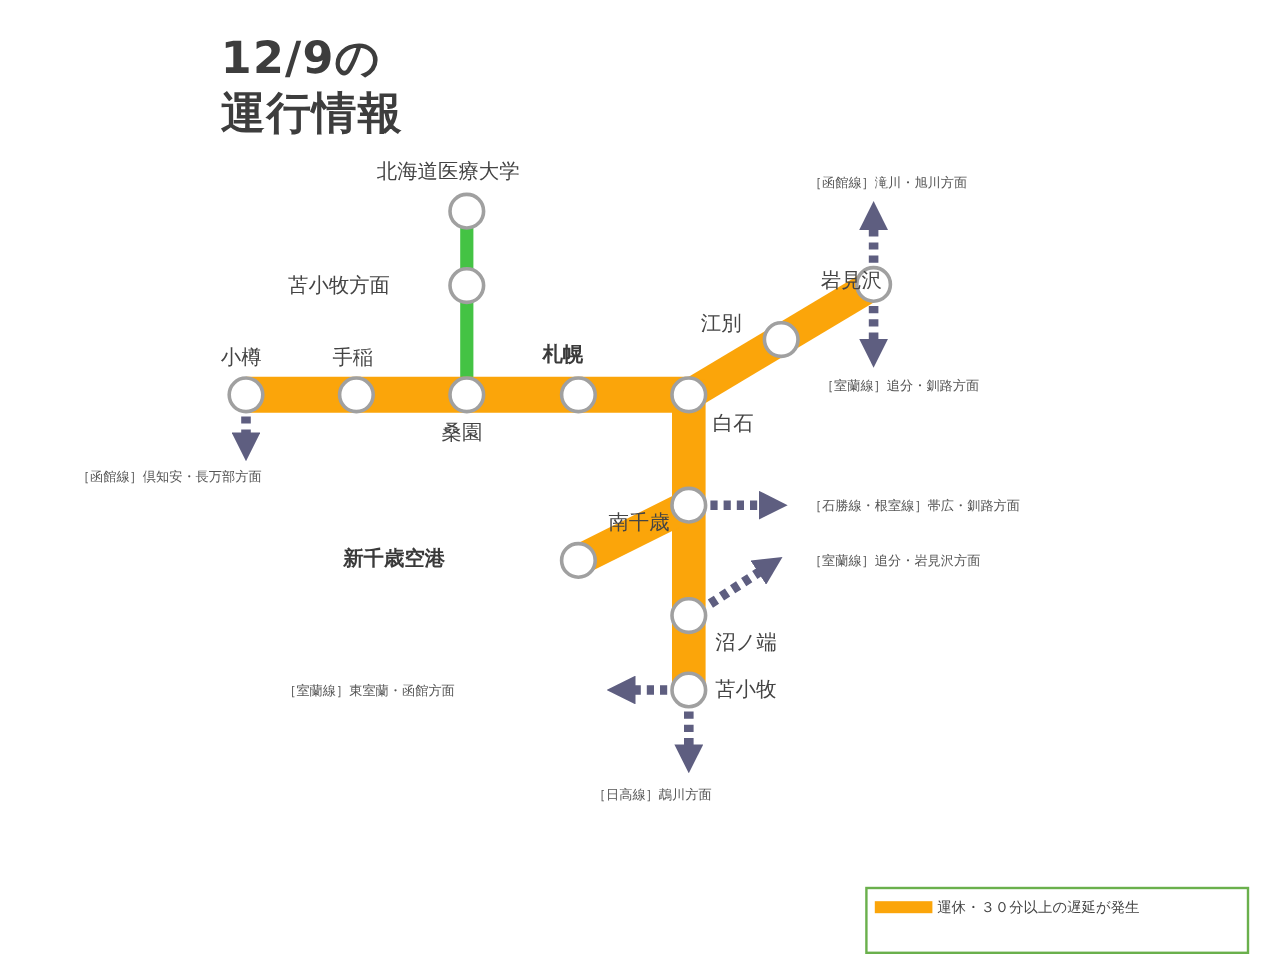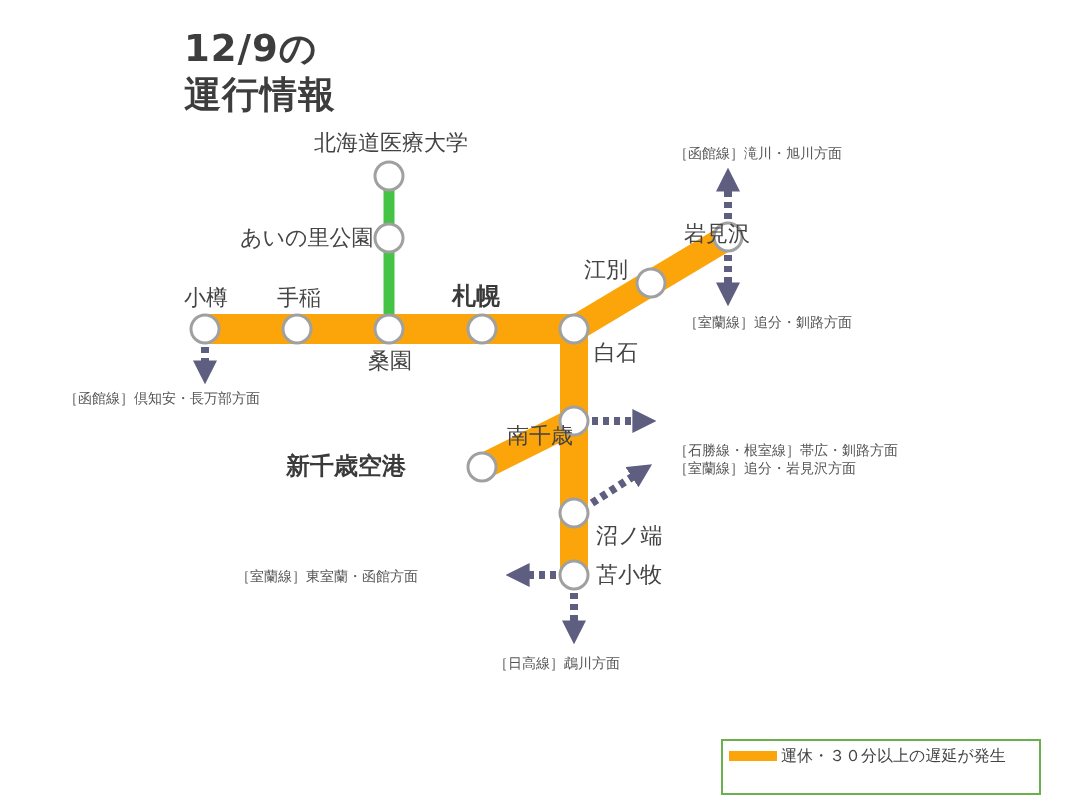--- a/index.html
+++ b/index.html
@@ -1,28 +1,28 @@
 <!DOCTYPE html>
 <html><head>
 <meta charset="utf-8">
 <style>
   html, body { margin: 0; padding: 0; background: #ffffff; }
   body { width: 1072px; height: 806px; position: relative; overflow: hidden;
          font-family: "DejaVu Sans", "Liberation Sans", sans-serif; color: #444; }
   .title { position: absolute; left: 184px; top: 26px; font-size: 37px; font-weight: bold;
            line-height: 46px; color: #3d3d3d; letter-spacing: 1px; }
   svg.map { position: absolute; left: 0; top: 0; }
-  .lbl { position: absolute; font-size: 22px; color: #444; white-space: nowrap; line-height: 20px; }
-  .lbl.big { font-size: 24px; font-weight: bold; color: #3a3a3a; line-height: 26px; }
-  .dir { position: absolute; font-size: 14px; color: #555; white-space: nowrap; line-height: 20px; }
+  .lbl { position: absolute; font-size: 17px; color: #444; white-space: nowrap; line-height: 20px; }
+  .lbl.big { font-size: 17px; font-weight: bold; color: #3a3a3a; line-height: 26px; }
+  .dir { position: absolute; font-size: 11px; color: #555; white-space: nowrap; line-height: 20px; }
   .legend { position: absolute; left: 721px; top: 739px; width: 320px; height: 56px;
             border: 2px solid #6ab04c; box-sizing: border-box; background: #fff; padding: 4px 6px; }
   .legend-row { display: flex; align-items: center; height: 22px; }
   .swatch { width: 48px; height: 10px; margin-right: 4px; }
-  .legend-text { font-size: 16px; color: #444; white-space: nowrap; }
+  .legend-text { font-size: 12px; color: #444; white-space: nowrap; }
 </style>
 </head>
 <body>
 
 <div class="title">
   <div>12/9の</div>
   <div>運行情報</div>
 </div>
 
 <svg class="map" width="1072" height="806" viewBox="0 0 1072 806">
@@ -69,30 +69,30 @@
 </svg>
 
 <div class="lbl" style="left:184px;top:288px;font-family:Liberation Serif, serif;">小樽</div>
 <div class="lbl" style="left:277px;top:288px;">手稲</div>
 <div class="lbl" style="left:368px;top:351px;">桑園</div>
 <div class="lbl big" style="left:452px;top:283px;">札幌</div>
 <div class="lbl" style="left:594px;top:343px;">白石</div>
 <div class="lbl" style="left:584px;top:260px;">江別</div>
 <div class="lbl" style="left:642px;top:224px;margin-left:42px;">岩見沢</div>
 <div class="lbl" style="left:314px;top:133px;">北海道医療大学</div>
-<div class="lbl" style="left:240px;top:228px;">あいの里公園</div>
+<div class="lbl" style="left:240px;top:228px;">苫小牧方面</div>
 <div class="lbl" style="left:507px;top:390px;margin-top:36px;">南千歳</div>
 <div class="lbl big" style="left:286px;top:453px;">新千歳空港</div>
 <div class="lbl" style="left:596px;top:526px;">沼ノ端</div>
 <div class="lbl" style="left:596px;top:565px;">苫小牧</div>
 
 <div class="dir" style="left:674px;top:143px;">［函館線］滝川・旭川方面</div>
 <div class="dir" style="left:684px;top:312px;">［室蘭線］追分・釧路方面</div>
 <div class="dir" style="left:64px;top:388px;">［函館線］倶知安・長万部方面</div>
-<div class="dir" style="left:674px;top:412px;margin-top:28px;">［石勝線・根室線］帯広・釧路方面</div>
+<div class="dir" style="left:674px;top:412px;">［石勝線・根室線］帯広・釧路方面</div>
 <div class="dir" style="left:674px;top:458px;">［室蘭線］追分・岩見沢方面</div>
 <div class="dir" style="left:236px;top:566px;">［室蘭線］東室蘭・函館方面</div>
 <div class="dir" style="left:494px;top:653px;">［日高線］鵡川方面</div>
 
 <div class="legend">
   <div class="legend-row">
     <span class="swatch" style="background:#FBA50A;"></span>
     <span class="legend-text">運休・３０分以上の遅延が発生</span>
   </div>
 </div>

